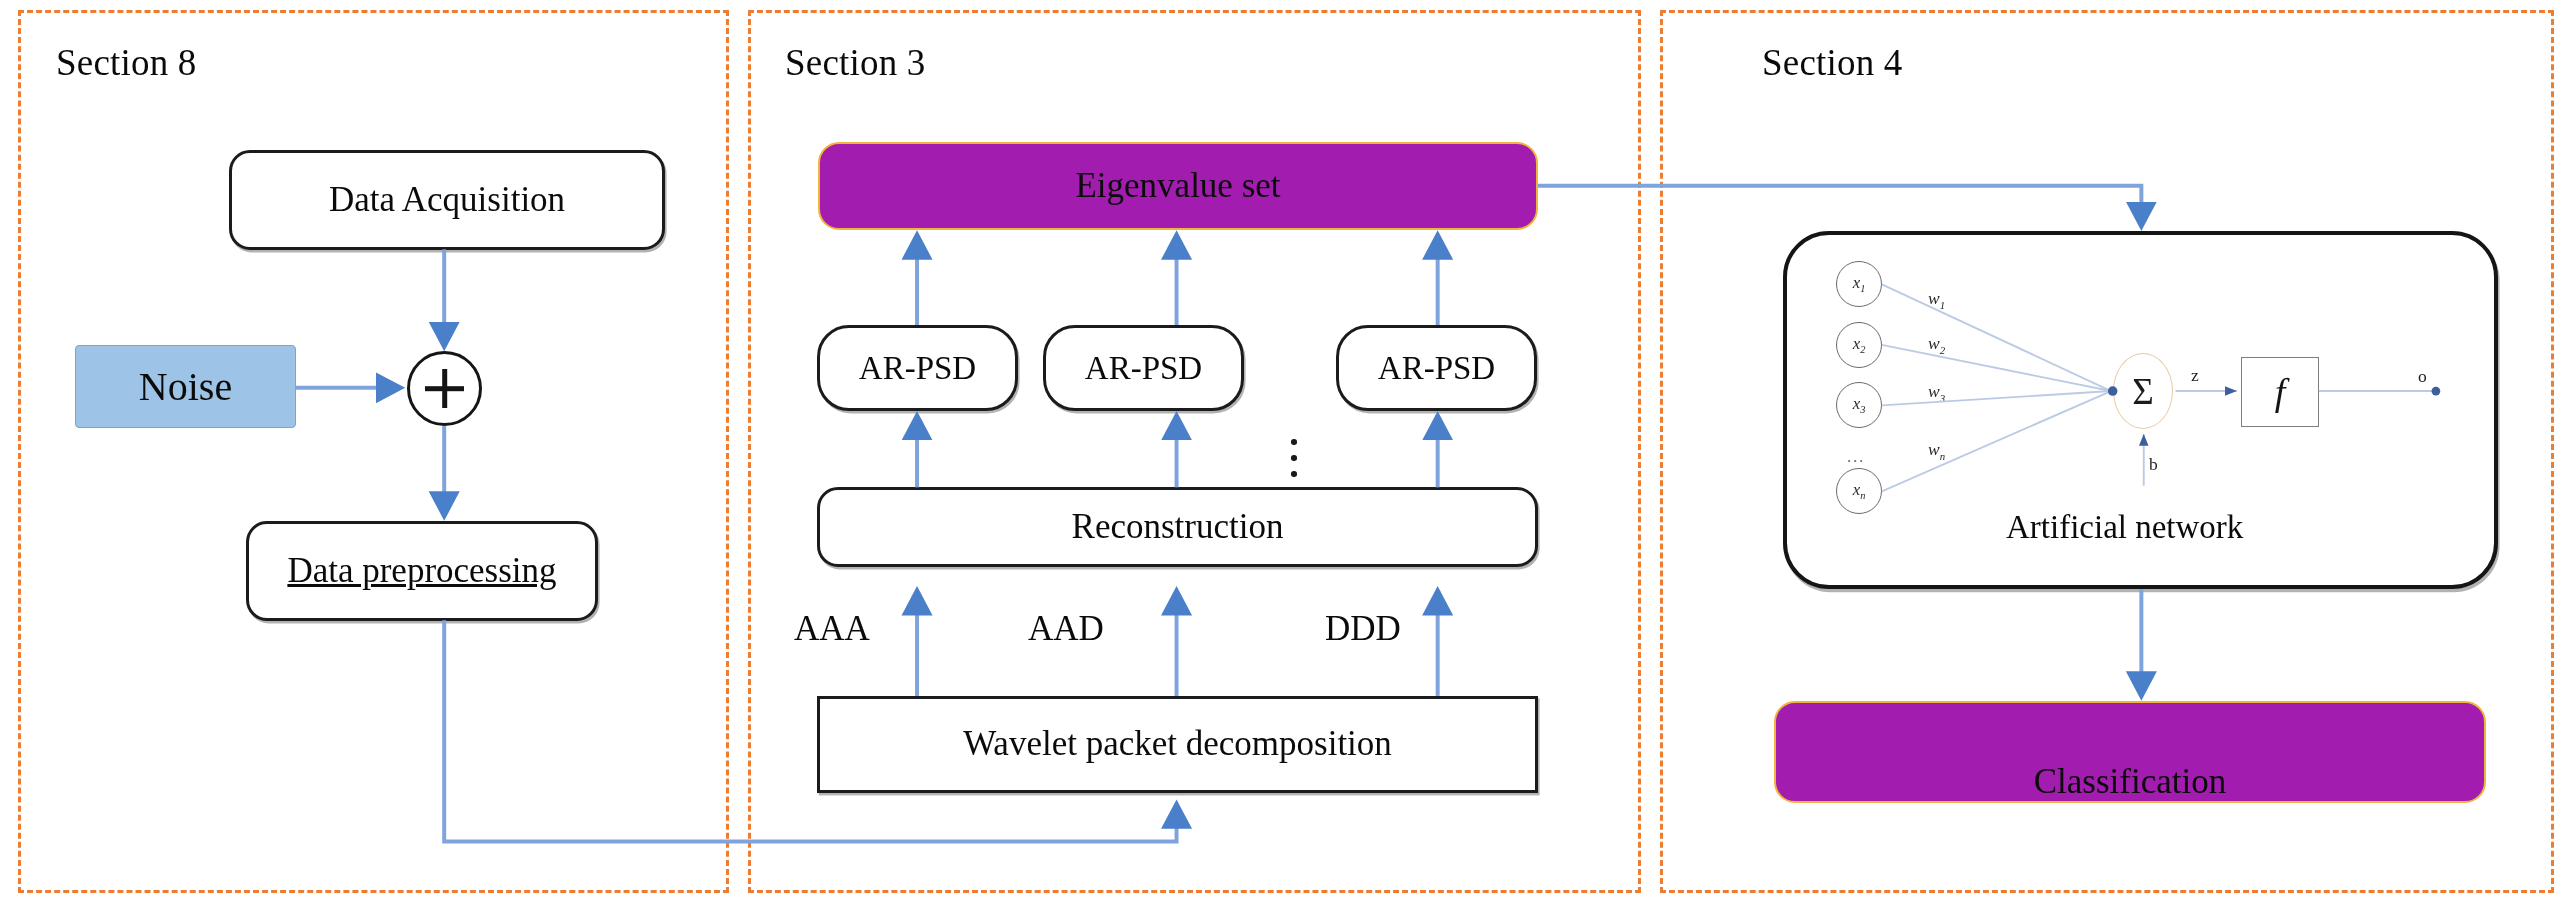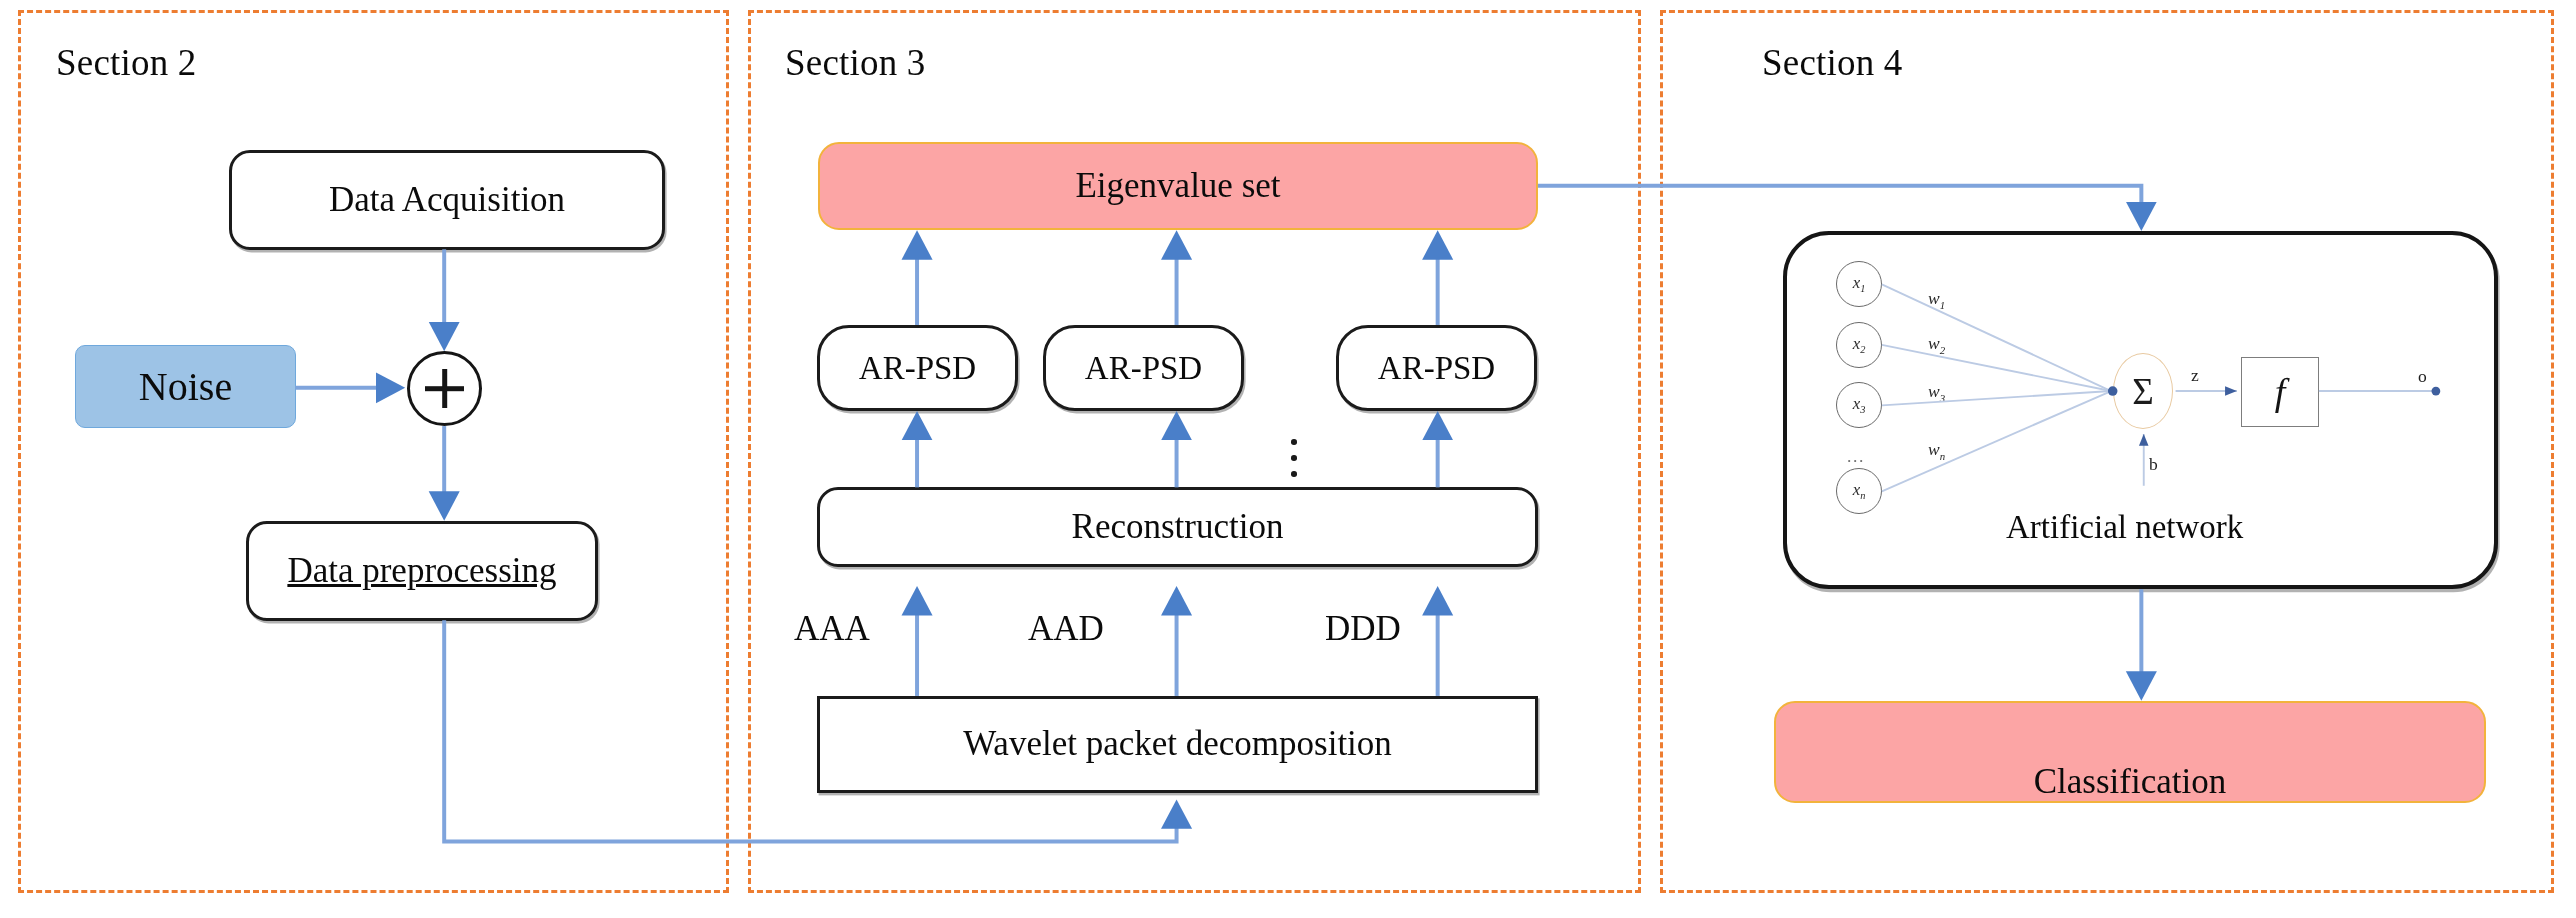--- a/index.html
+++ b/index.html
@@ -44,29 +44,29 @@
     border: 3.2px solid #1b1b1b;
     border-radius: 21px;
     font-size: 35px;
     line-height: 1.05;
     box-shadow: 1.6px 2.4px 0 rgba(0,0,0,0.30);
   }
   .node.square { border-radius: 0; }
   .node.small  { font-size: 33px; border-radius: 32px; }
 
   .node.accent {
-    background: #fca5a5;
+    background: #a21caf;
     border: 2.4px solid #F2B33C;
     border-radius: 21px;
     box-shadow: none;
   }
   .node.noise {
     background: #9DC3E6;
     border: 1.6px solid #6FA8DC;
-    border-radius: 10px;
+    border-radius: 4px;
     box-shadow: none;
   }
 
   
   .plus-circle {
     position: absolute;
     border: 3.2px solid #151515;
     border-radius: 50%;
     background: #ffffff;
     box-sizing: border-box;
@@ -195,21 +195,21 @@
     white-space: nowrap;
   }
   sub { font-size: 0.62em; }
 </style>
 </head>
 <body>
 
 <div id="canvas">
 
   <div class="section" style="left:17.5px; top:10.3px; width:711px; height:883px;"></div>
-  <div class="section-label" style="left:56px; top:41px;">Section 2</div>
+  <div class="section-label" style="left:56px; top:41px;">Section 8</div>
 
   <div class="node" style="left:229px; top:150px; width:436px; height:100px;">
     <span>Data Acquisition</span>
   </div>
 
   <div class="node noise" style="left:75px; top:345px; width:221px; height:83px;">
     <span style="font-size:40px;">Noise</span>
   </div>
 
   <div class="plus-circle" style="left:407px; top:351px; width:75px; height:75px;"></div>

